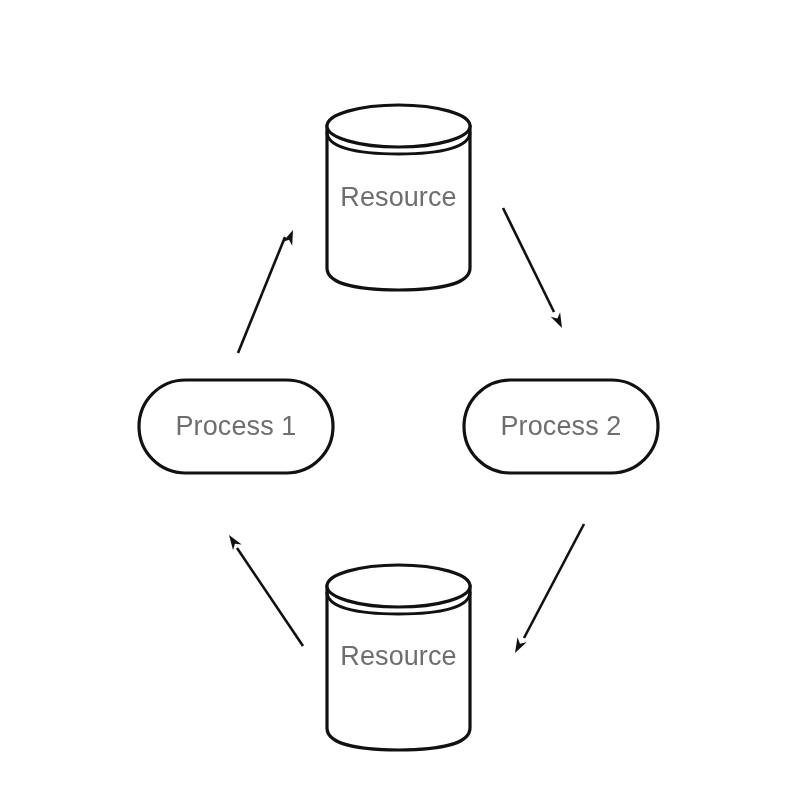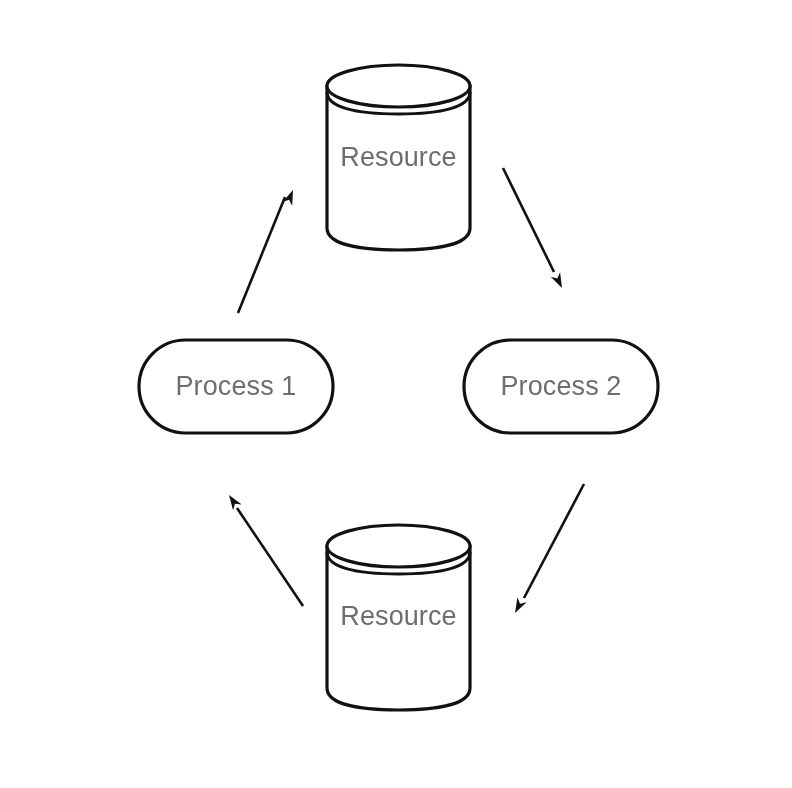--- a/index.html
+++ b/index.html
@@ -12,20 +12,21 @@
     width: 792px;
     height: 788px;
     font-family: "Liberation Sans", sans-serif;
     overflow: hidden;
   }
   #diagram-canvas {
     position: relative;
     width: 792px;
     height: 647px;
     background: #ffffff;
+    margin-top: 40px;
   }
   #diagram-svg {
     display: block;
     width: 792px;
     height: 788px;
   }
   .node-shape {
     fill: #ffffff;
     stroke: #111111;
     stroke-width: 3.2;

